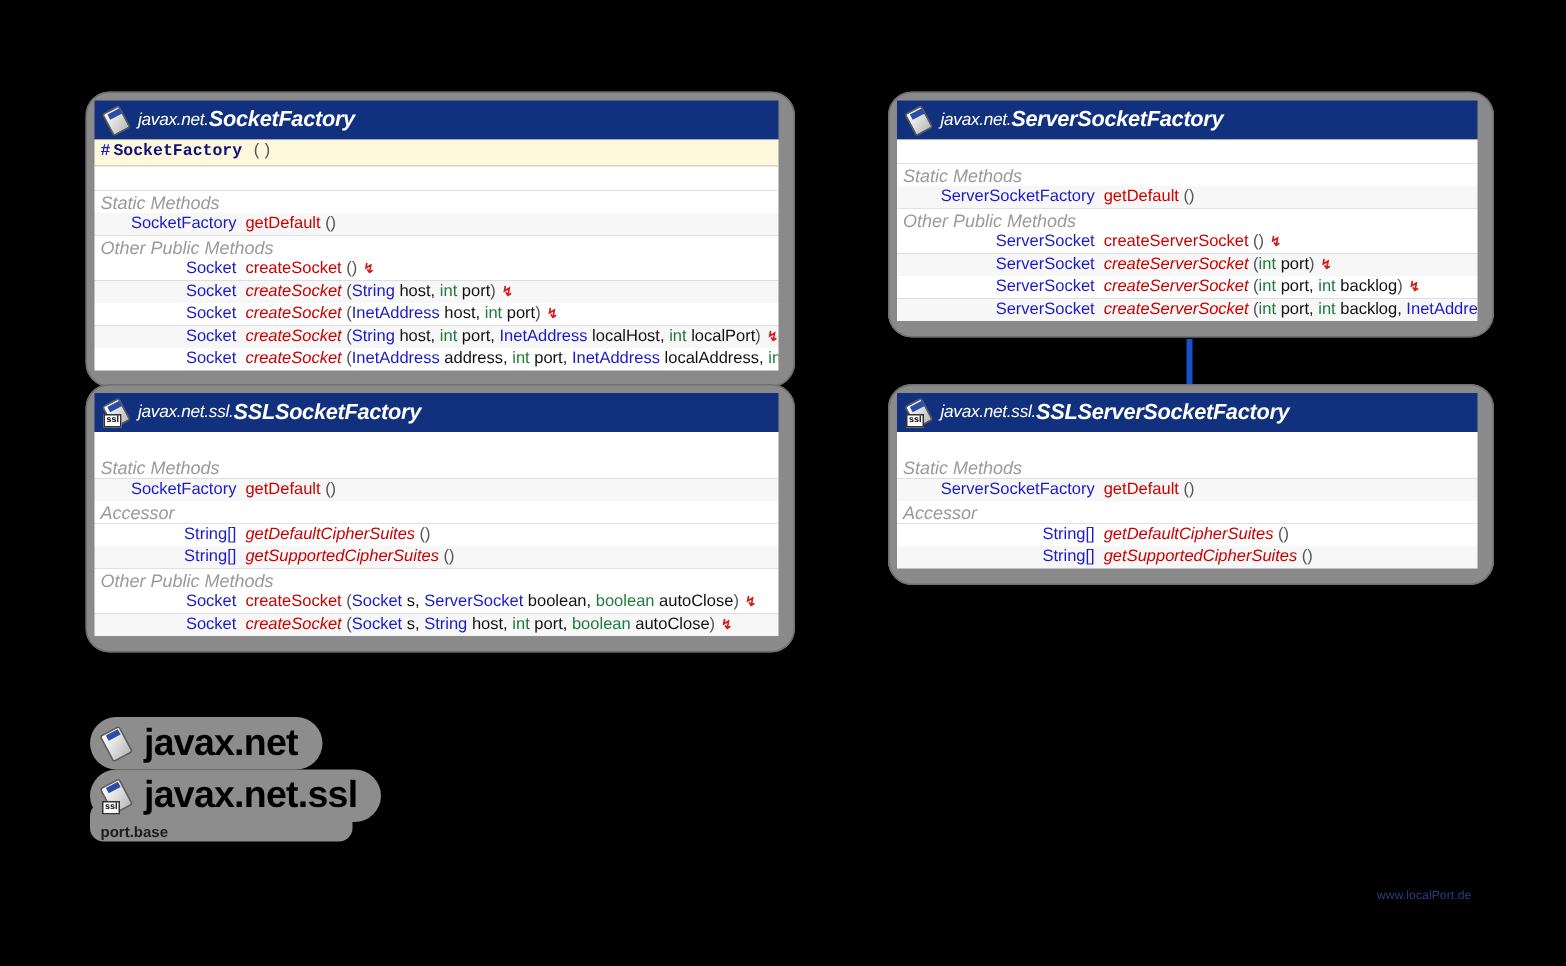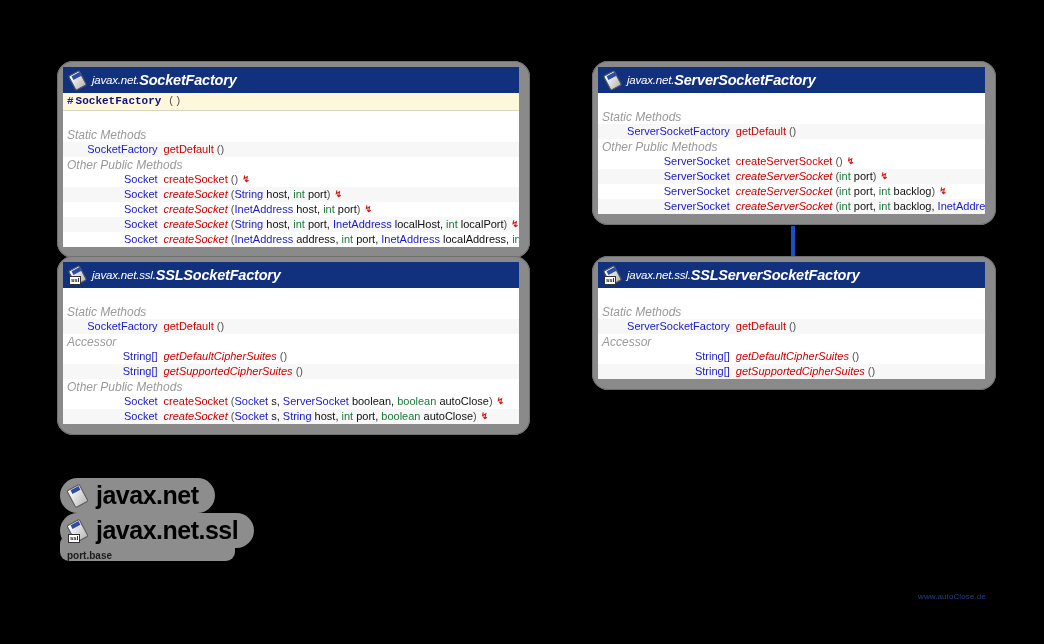--- a/index.html
+++ b/index.html
@@ -397,15 +397,15 @@
     <span class="pkgicon">
       <span class="body"></span>
         <span class="band"></span>
         <span class="sslbadge">ssl</span>
     </span>
     <span class="lbl">javax.net.ssl</span>
   </div>
 
   <div class="module-tag" style="left:67px; top:550px;">port.base</div>
 
-  <div class="watermark" style="left:918px; top:592px;">www.autoClose.de</div>
+  <div class="watermark" style="left:918px; top:592px;">www.localPort.de</div>
 
 </div>
 
 </body></html>

